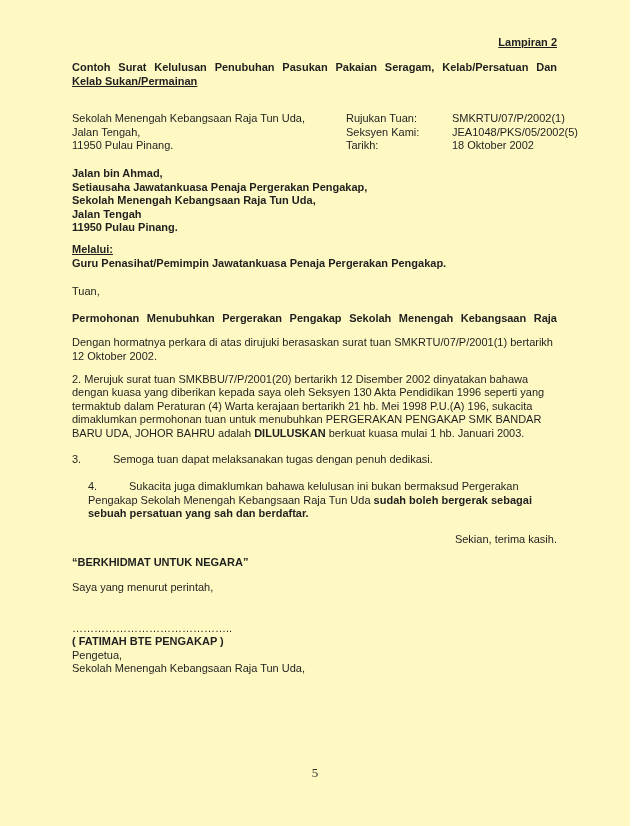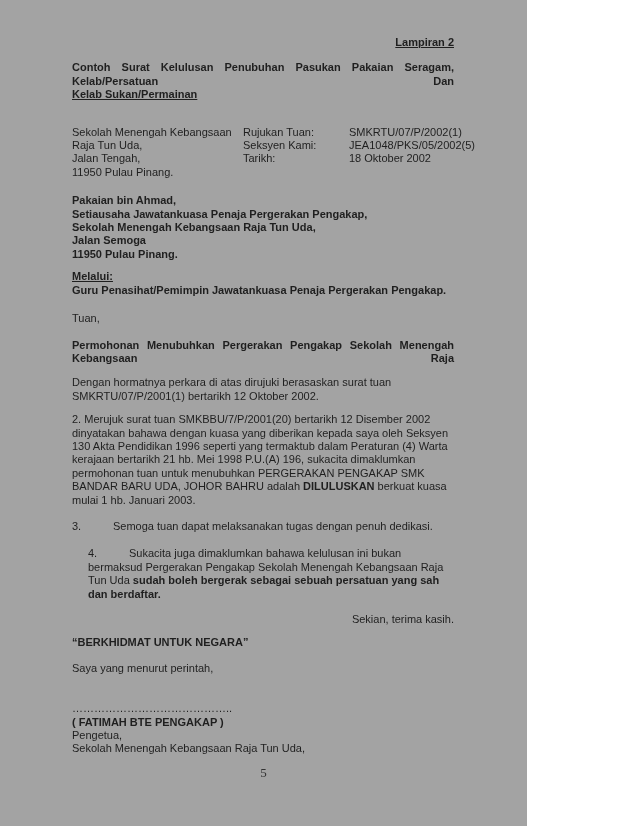--- a/index.html
+++ b/index.html
@@ -1,19 +1,19 @@
 <!DOCTYPE html>
 <html><head>
 <meta charset="utf-8">
 <style>
   html,body { margin:0; padding:0; background:#ffffff; }
   .page {
     position:relative;
-    width:527px; height:826px;
-    background:#a3a3a3;
+    width:630px; height:826px;
+    background:#fef9c3;
     box-sizing:border-box;
     padding:36px 73px 0 72px;
     font-family:"Liberation Sans", sans-serif;
     font-size:11px;
     line-height:13.4px;
     color:#1f1f1f;
     overflow:hidden;
   }
   .b { font-weight:bold; }
   .u { text-decoration:underline; }
@@ -74,24 +74,24 @@
         <span class="ref-value">JEA1048/PKS/05/2002(5)</span>
       </div>
       <div class="ref-row">
         <span class="ref-label">Tarikh:</span>
         <span class="ref-value">18 Oktober 2002</span>
       </div>
     </div>
   </div>
 
   <div class="recipient b">
-    <div>Pakaian bin Ahmad,</div>
+    <div>Jalan bin Ahmad,</div>
     <div>Setiausaha Jawatankuasa Penaja Pergerakan Pengakap,</div>
     <div>Sekolah Menengah Kebangsaan Raja Tun Uda,</div>
-    <div>Jalan Semoga</div>
+    <div>Jalan Tengah</div>
     <div>11950 Pulau Pinang.</div>
   </div>
 
   <div class="through">
     <div class="b u">Melalui:</div>
     <div class="b">Guru Penasihat/Pemimpin Jawatankuasa Penaja Pergerakan Pengakap.</div>
   </div>
 
   <div class="salutation">Tuan,</div>
 

